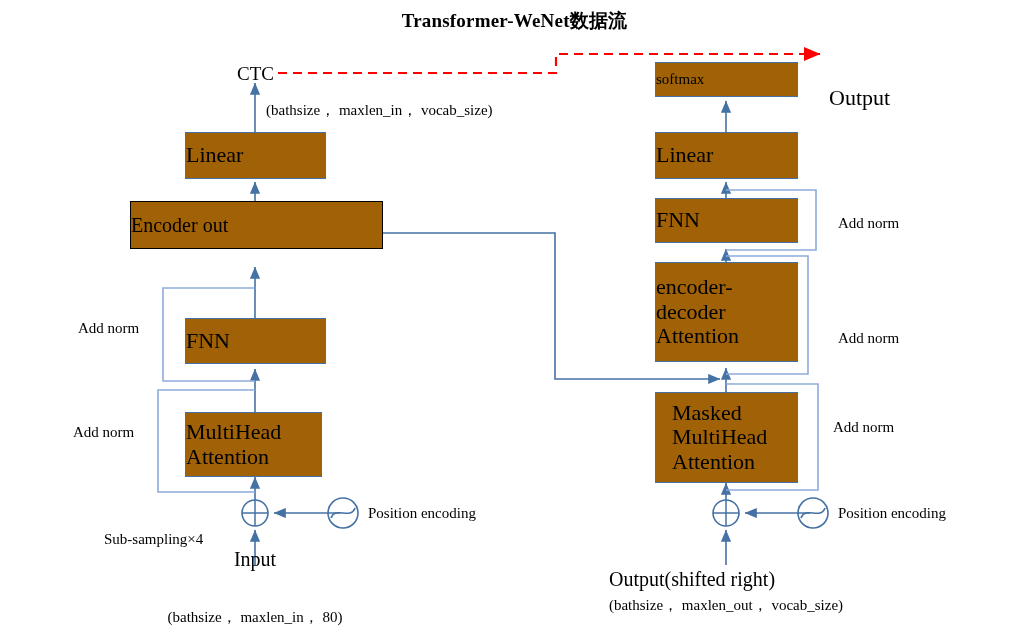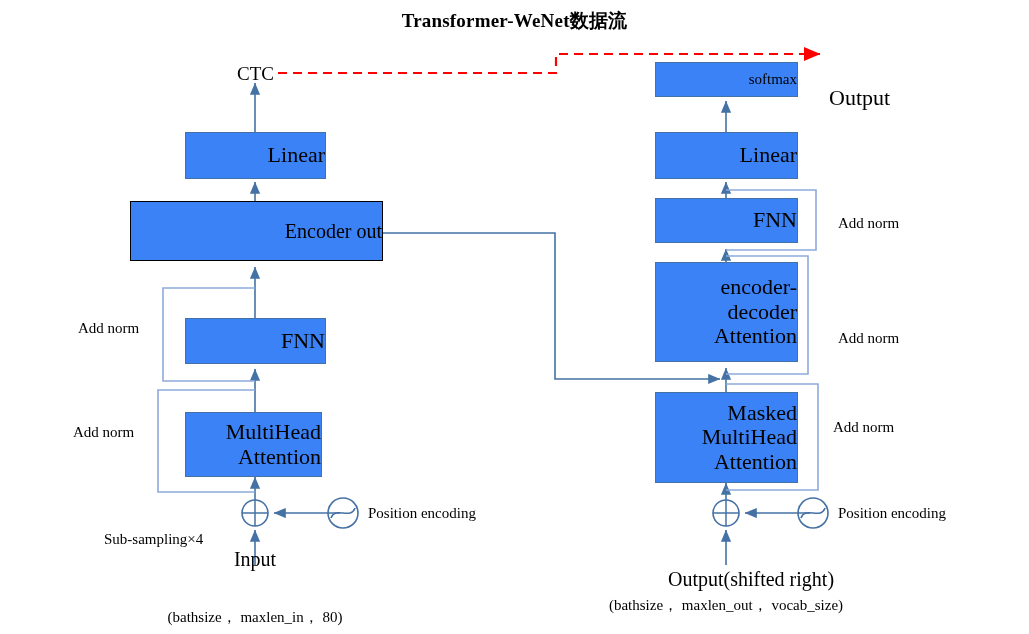--- a/index.html
+++ b/index.html
@@ -5,22 +5,22 @@
   html,body{margin:0;padding:0;background:#ffffff;}
   body{
     width:1029px;height:634px;position:relative;overflow:hidden;
     font-family:"Liberation Serif","DejaVu Serif",serif;
     color:#000000;
   }
   #canvas{position:absolute;left:0;top:0;width:1029px;height:634px;}
   .layer-svg{position:absolute;left:0;top:0;width:1029px;height:634px;pointer-events:none;}
   .node{
     position:absolute;box-sizing:border-box;
-    display:flex;flex-direction:column;align-items:flex-end;justify-content:center;
-    background:#3b82f6;text-align:center;line-height:1.12;
+    display:flex;flex-direction:column;align-items:flex-start;justify-content:center;
+    background:#a16207;text-align:center;line-height:1.12;
   }
   .node.blue{border:1.6px solid #4472A4;}
   .node.black{border:1.6px solid #000000;}
   .lbl{position:absolute;white-space:nowrap;}
   .title{
     position:absolute;left:0;right:0;top:8px;text-align:center;
     font-size:19px;font-weight:bold;letter-spacing:.2px;
   }
   .t22{font-size:22px;}
   .t20{font-size:20px;}
@@ -105,29 +105,30 @@
 
   <div class="node blue t22" style="left:185px;top:412px;width:137px;height:65px;">
     <span>MultiHead</span>
     <span>Attention</span>
   </div>
 
   <div class="node blue t22" style="left:185px;top:318px;width:141px;height:46px;">
     <span>FNN</span>
   </div>
 
-  <div class="node black" style="left:130px;top:201px;width:253px;height:60px;padding-left:28px;">
+  <div class="node black" style="left:130px;top:201px;width:253px;height:48px;">
     <span class="t20">Encoder out</span>
   </div>
 
   <div class="node blue t22" style="left:185px;top:132px;width:141px;height:47px;">
     <span>Linear</span>
   </div>
 
   <div class="lbl t19" style="left:237px;top:63px;">CTC</div>
+  <div class="lbl sub" style="left:266px;top:101px;">(bathsize，  maxlen_in，  vocab_size)</div>
   <div class="lbl t15" style="left:78px;top:320px;">Add norm</div>
   <div class="lbl t15" style="left:73px;top:424px;">Add norm</div>
   <div class="lbl t15" style="left:104px;top:531px;">Sub-sampling×4</div>
   <div class="lbl t15" style="left:368px;top:505px;">Position encoding</div>
   <div class="lbl t20 ctr" style="left:255px;top:548px;">Input</div>
   <div class="lbl sub ctr" style="left:255px;top:608px;">(bathsize，  maxlen_in，  80)</div>
 
   <div class="node blue t22" style="left:655px;top:392px;width:143px;height:91px;padding-left:16px;">
     <span>Masked</span>
     <span>MultiHead</span>
@@ -150,16 +151,16 @@
 
   <div class="node blue t15" style="left:655px;top:62px;width:143px;height:35px;">
     <span>softmax</span>
   </div>
 
   <div class="lbl t22" style="left:829px;top:42px;margin-top:43px;">Output</div>
   <div class="lbl t15" style="left:838px;top:215px;">Add norm</div>
   <div class="lbl t15" style="left:838px;top:330px;">Add norm</div>
   <div class="lbl t15" style="left:833px;top:419px;">Add norm</div>
   <div class="lbl t15" style="left:838px;top:505px;">Position encoding</div>
-  <div class="lbl t20 ctr" style="left:751px;top:568px;">Output(shifted right)</div>
+  <div class="lbl t20 ctr" style="left:692px;top:568px;">Output(shifted right)</div>
   <div class="lbl sub ctr" style="left:726px;top:596px;">(bathsize，  maxlen_out，  vocab_size)</div>
 
 </div>
 
 </body></html>

